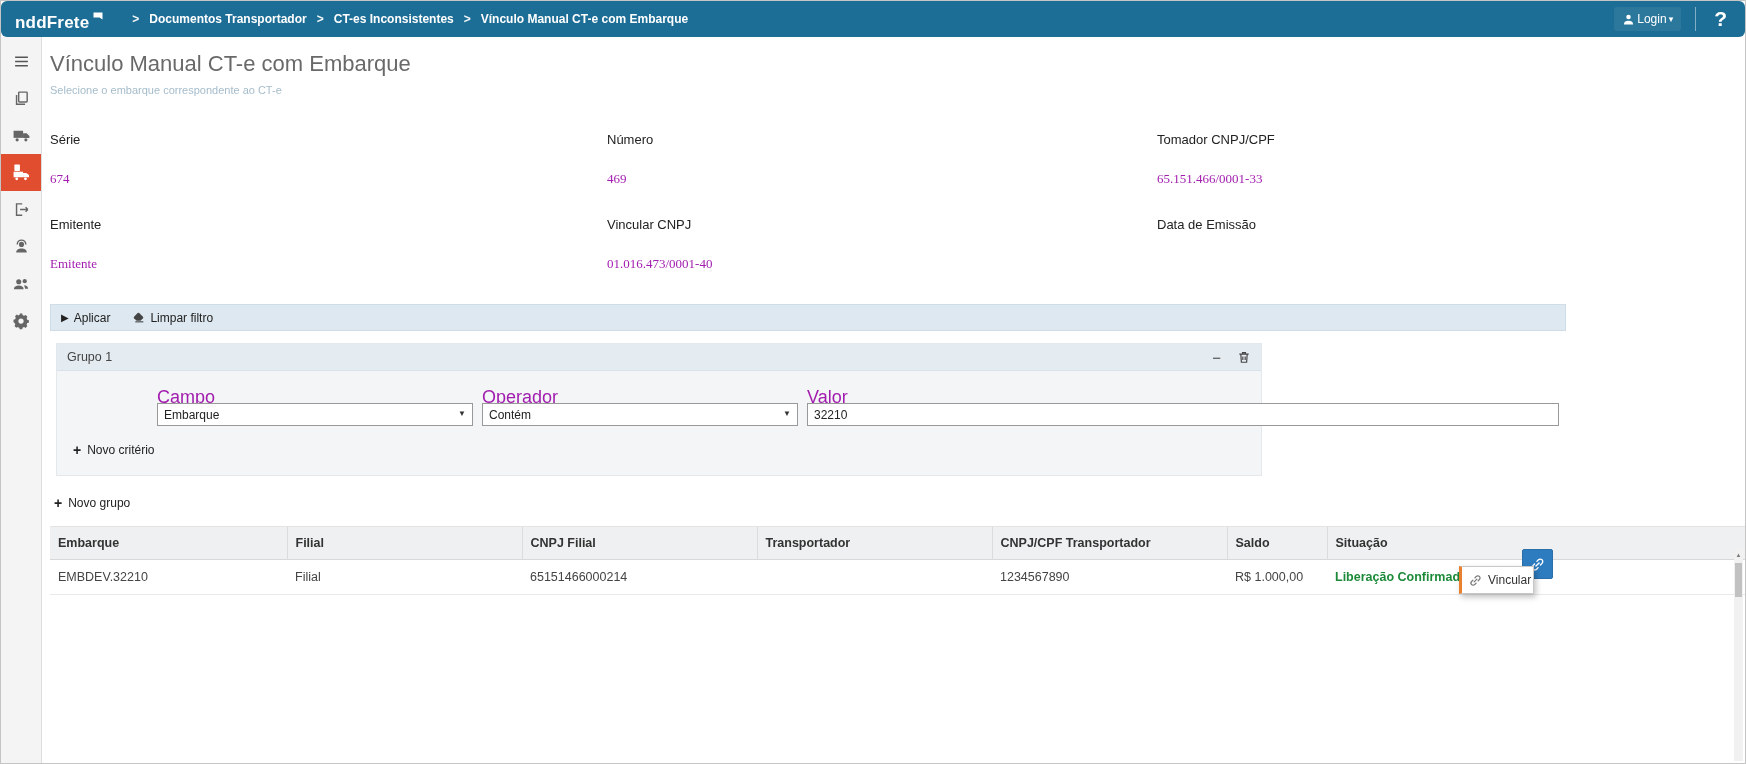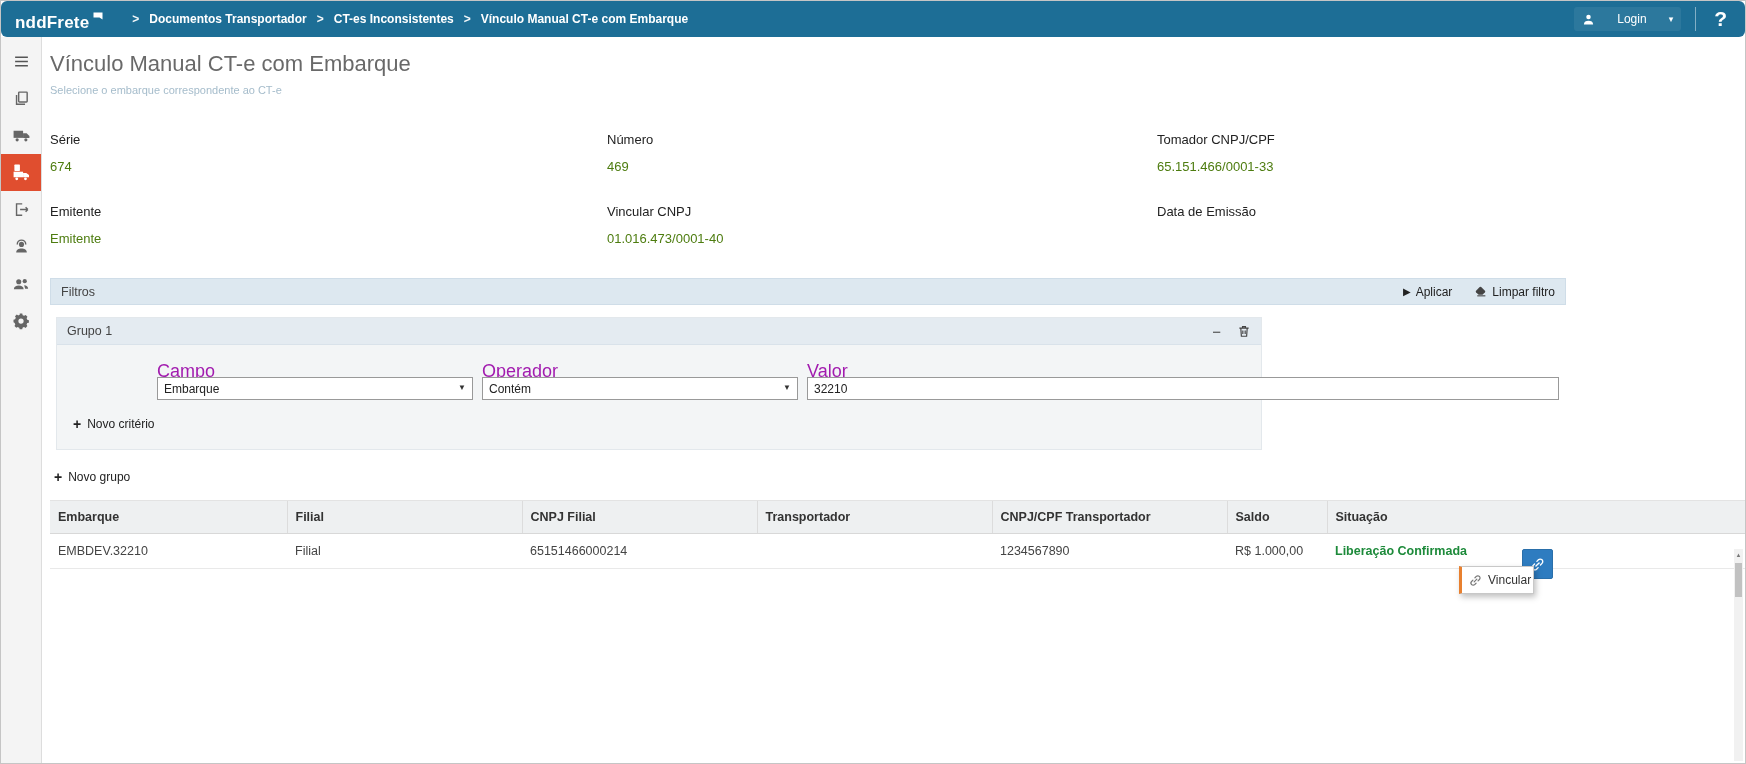--- a/index.html
+++ b/index.html
@@ -9,40 +9,40 @@
   
   .topbar { position:absolute; top:0; left:0; right:0; height:36px; background:#1d6e96;
             display:flex; align-items:center; color:#fff; padding:0 14px;border-radius:6px; }
   .brand { display:flex; align-items:flex-start; gap:3px; margin-right:28px; cursor:pointer; }
   .brand-text { font-size:17px; font-weight:bold; letter-spacing:.2px; line-height:1; padding-top:7px; }
   .brand-flag { margin-top:4px; }
   .breadcrumb { display:flex; align-items:center; gap:10px; font-size:12px; font-weight:bold; flex:1; }
   .crumb { color:#fff; text-decoration:none; cursor:pointer; white-space:nowrap; }
   .crumb-sep { font-weight:bold; font-size:12px; opacity:.95; }
   .topbar-right { display:flex; align-items:center; gap:14px; }
-  .login { display:flex; align-items:center; gap:22px; font-size:12px; cursor:pointer;
+  .login { display:flex; align-items:center; gap:2px; font-size:12px; cursor:pointer;
            padding:5px 8px; border-radius:3px; background:rgba(255,255,255,.07); }
   .login-caret { font-size:9px; }
   .topbar-divider { width:1px; height:24px; background:rgba(255,255,255,.45); }
   .help { font-size:21px; font-weight:bold; cursor:pointer; padding:0 4px; }
 
   
   .sidebar { position:absolute; top:36px; left:0; width:41px; bottom:0; background:#f4f4f4;
              border-right:1px solid #ddd; padding-top:6px; display:flex; flex-direction:column; }
   .side-item { height:37px; display:flex; align-items:center; justify-content:center; cursor:pointer; }
   .side-item.active { background:#e04e2f; }
 
   
   .main { position:absolute; top:36px; left:41px; right:0; bottom:0; padding-left:8px; overflow:hidden; }
   .page-title { margin:14px 0 0; font-size:22px; font-weight:400; color:#696969; }
   .page-subtitle { margin-top:7px; font-size:11px; color:#a5bccb; }
 
   .details { margin-top:36px; display:grid; grid-template-columns:557px 550px 1fr; row-gap:30px; }
   .field-label { font-size:13px; color:#222; }
-  .field-value { margin-top:12px; font-size:13px; color:#4d7c0f; }
+  .field-value { margin-top:24px; font-size:13px; color:#a21caf;font-family:Liberation Serif, serif; }
 
   .filters-bar { margin-top:32px; width:1516px; height:27px; background:#dde8f0; border:1px solid #cfdde8;
                  display:flex; align-items:center; padding:0 10px; font-size:12.5px; color:#444; }
   .filters-title { flex:1; }
   .filter-actions { display:flex; gap:22px; align-items:center; }
   .filter-btn { display:flex; align-items:center; gap:5px; background:none; border:none; font-size:12px;
                 color:#222; cursor:pointer; padding:0; font-family:inherit; }
   .play-glyph { font-size:10px; color:#222; }
 
   .group { margin-top:12px; margin-left:6px; width:1206px; background:#f3f5f6; border:1px solid #e3e8ec; }
@@ -206,21 +206,20 @@
       <div class="field">
         <div class="field-label">Vincular CNPJ</div>
         <div class="field-value">01.016.473/0001-40</div>
       </div>
       <div class="field">
         <div class="field-label">Data de Emissão</div>
       </div>
     </section>
 
     <div class="filters-bar">
-      <span class="filters-title">Filtros</span>
       <div class="filter-actions">
         <button class="filter-btn">
           <span class="play-glyph">▶</span>
           <span>Aplicar</span>
         </button>
         <button class="filter-btn">
           <svg width="13" height="13" viewBox="0 0 24 24">
               <path d="M8.5 18 3.8 13.3a2 2 0 0 1 0-2.8l6.7-6.7a2 2 0 0 1 2.8 0l6.9 6.9a2 2 0 0 1 0 2.8L15.7 18z" fill="#444"></path>
               <path d="M6 20h15" stroke="#444" stroke-width="2"></path>
             </svg>

